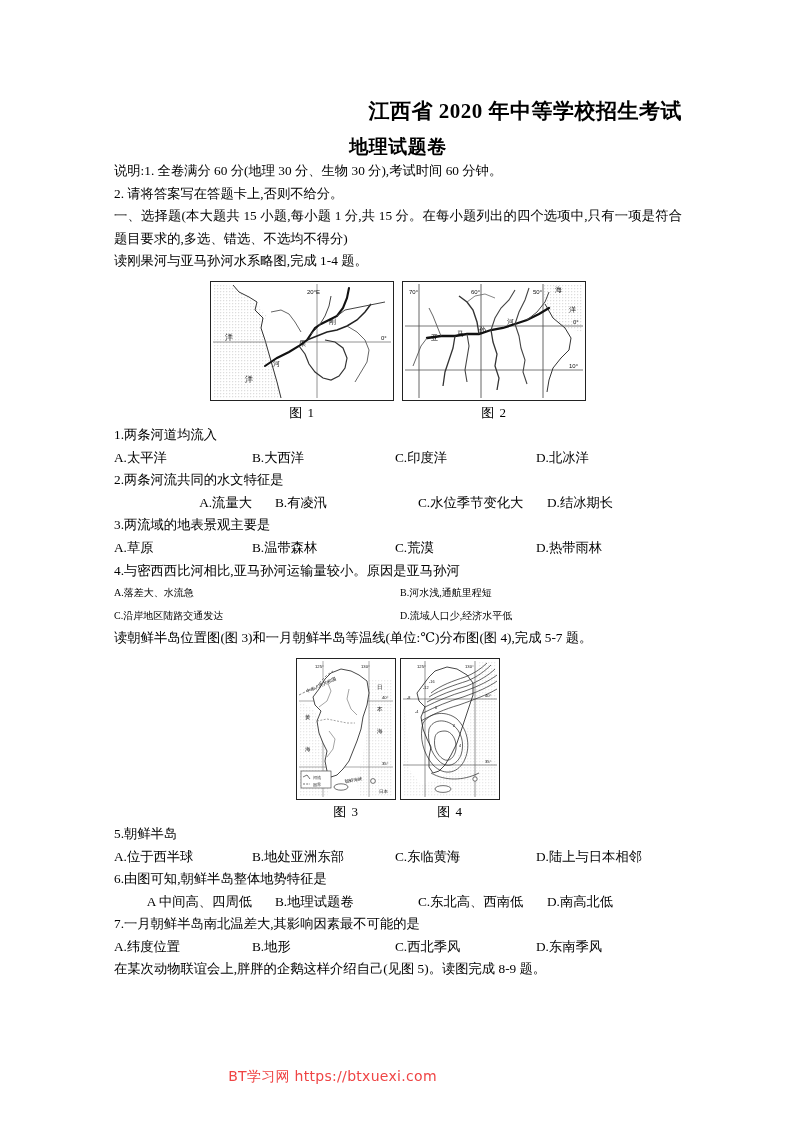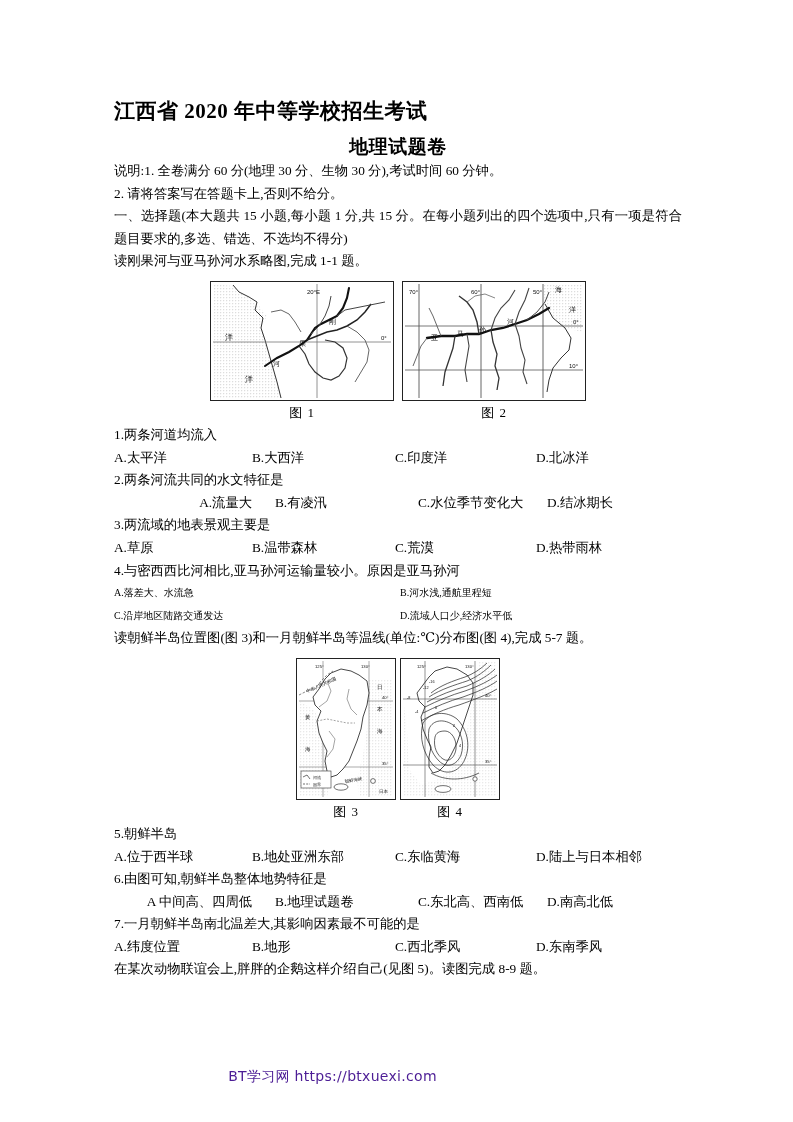--- a/index.html
+++ b/index.html
@@ -23,21 +23,21 @@
   }
   .content {
     position: absolute;
     left: 114px;
     top: 96px;
     width: 568px;
   }
   h1.doc-title {
     font-size: 21px;
     font-weight: bold;
-    text-align: left;
+    text-align: right;
     margin: 0;
     line-height: 30px;
     letter-spacing: 0.5px;
   }
   h2.doc-subtitle {
     font-size: 19px;
     font-weight: bold;
     text-align: center;
     margin: 8px 0 0 0;
     line-height: 26px;
@@ -107,39 +107,39 @@
     letter-spacing: 1px;
   }
   svg { display: block; }
   .footer {
     position: absolute;
     left: 0;
     top: 1068px;
     width: 665px;
     text-align: center;
     font-size: 14px;
-    color: #4c1d95;
+    color: #ef4444;
     font-family: "DejaVu Sans", "Liberation Sans", sans-serif;
     letter-spacing: 0.3px;
   }
 </style>
 </head>
 <body>
 
 <div class="page">
   <div class="content">
 
     <h1 class="doc-title">江西省 2020 年中等学校招生考试</h1>
     <h2 class="doc-subtitle">地理试题卷</h2>
 
     <div class="notes">
       <p class="body-text">说明:1. 全卷满分 60 分(地理 30 分、生物 30 分),考试时间 60 分钟。</p>
       <p class="body-text">2. 请将答案写在答题卡上,否则不给分。</p>
       <p class="body-text">一、选择题(本大题共 15 小题,每小题 1 分,共 15 分。在每小题列出的四个选项中,只有一项是符合题目要求的,多选、错选、不选均不得分)</p>
-      <p class="body-text">读刚果河与亚马孙河水系略图,完成 1-1 题。</p>
+      <p class="body-text">读刚果河与亚马孙河水系略图,完成 1-4 题。</p>
     </div>
 
     <div class="figure-row pair1">
       <div class="fig">
         <div class="fig-frame">
           <svg width="182" height="118" viewBox="0 0 182 118">
             <defs>
               <pattern id="oceanDots" width="3" height="3" patternUnits="userSpaceOnUse">
                 <rect width="3" height="3" fill="#ffffff"></rect>
                 <circle cx="0.8" cy="0.8" r="0.45" fill="#9a9a9a"></circle>

